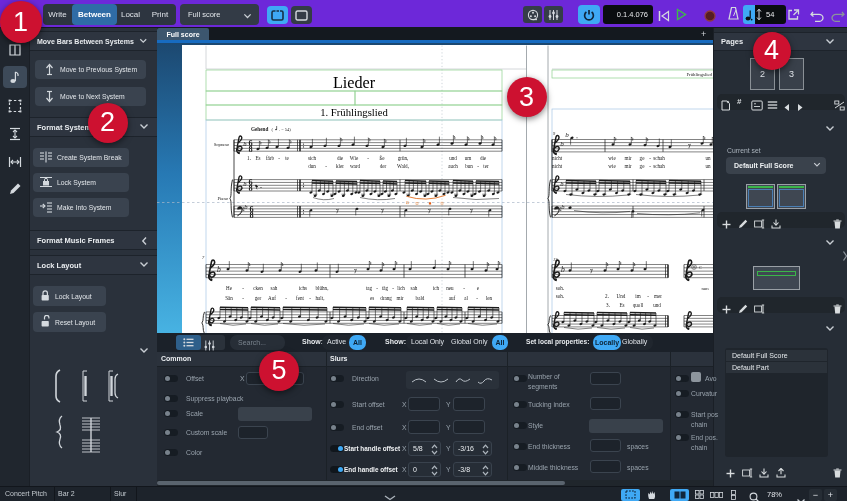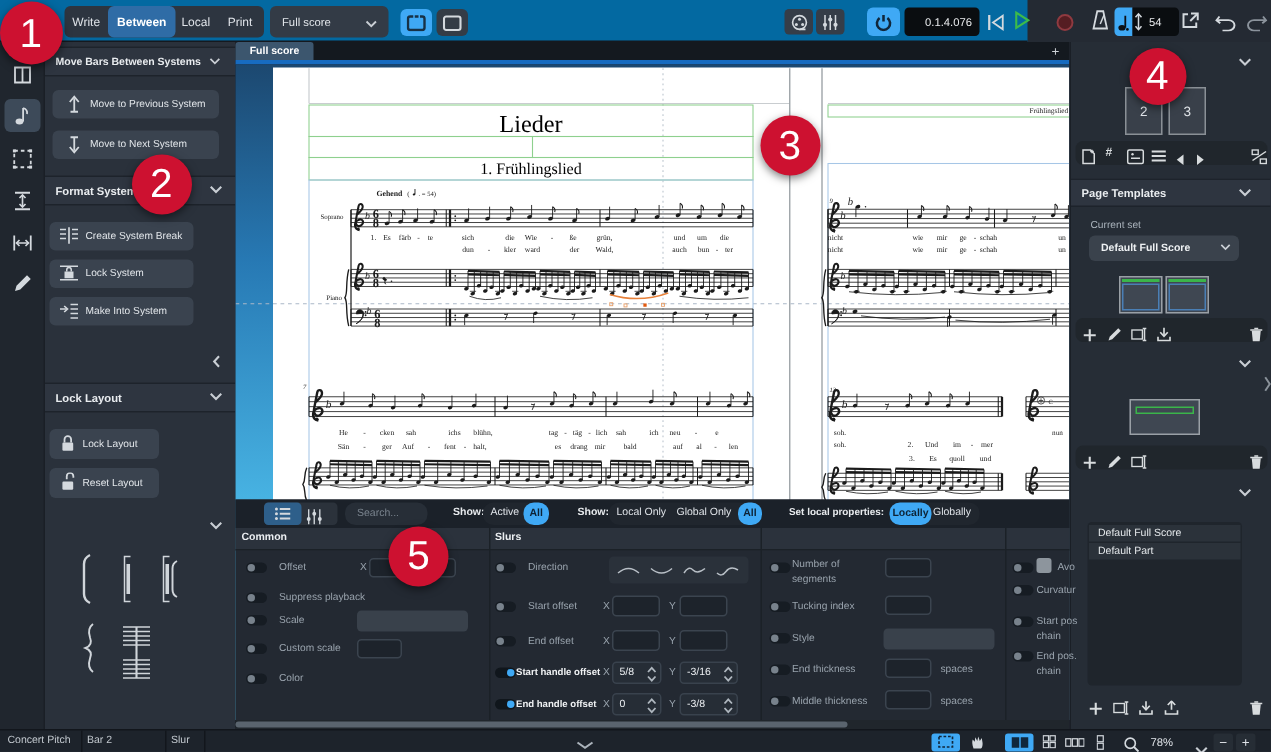--- a/index.html
+++ b/index.html
@@ -5,21 +5,21 @@
 .abs{position:absolute}
 .hdr{position:absolute;left:0;right:0;background:#2e3540;border-top:1px solid #1d232b;border-bottom:1px solid #1d232b;color:#e9ecef;font-size:7.5px;font-weight:bold;display:flex;align-items:center;padding-left:7px}
 .btn{position:absolute;background:#3a434f;border-radius:4px;color:#e2e6ea;font-size:6.8px;display:flex;align-items:center}
 .tgl{position:absolute;width:14px;height:7px;border-radius:3.5px;background:#161c23}
 .tgl i{position:absolute;top:1px;width:5px;height:5px;border-radius:50%;background:#78828c}
 .tgl.on{background:#10161c}.tgl.on i{background:#3fa9f5;right:1px}.tgl i.off{left:1px}
 .plbl{position:absolute;color:#99a3ad;font-size:6.8px;white-space:nowrap}
 .pin{position:absolute;border:1px solid #3b444f;border-radius:3px;background:#1d232b}
 .circ{position:absolute;background:#cd1130;border-radius:50%;color:#fff;display:flex;align-items:center;justify-content:center;font-size:27px;box-shadow:0 2px 6px rgba(0,0,0,.5);z-index:50}
 </style></head><body>
-<div class="abs" style="left:0;top:0;width:685px;height:28px;background:#0369a1;border-bottom:1px solid #15191f">
+<div class="abs" style="left:0;top:0;width:847px;height:28px;background:#6d28d9;border-bottom:1px solid #15191f">
 <div class="abs" style="left:43px;top:4px;width:133px;height:21px;background:#2d3540;border-radius:4px"></div>
 <div class="abs" style="left:72px;top:4px;width:45px;height:21px;background:#2f6ca6;border-radius:4px"></div>
 <div class="abs" style="left:43px;top:4px;width:29px;height:21px;display:flex;align-items:center;justify-content:center;font-size:8px;color:#dfe3e8;font-weight:normal">Write</div>
 <div class="abs" style="left:72px;top:4px;width:45px;height:21px;display:flex;align-items:center;justify-content:center;font-size:8px;color:#fff;font-weight:bold">Between</div>
 <div class="abs" style="left:117px;top:4px;width:27px;height:21px;display:flex;align-items:center;justify-content:center;font-size:8px;color:#dfe3e8;font-weight:normal">Local</div>
 <div class="abs" style="left:144px;top:4px;width:32px;height:21px;display:flex;align-items:center;justify-content:center;font-size:8px;color:#dfe3e8;font-weight:normal">Print</div>
 <div class="abs" style="left:180px;top:4px;width:79px;height:21px;background:#333b46;border-radius:4px;display:flex;align-items:center;padding-left:8px;font-size:7.5px;color:#e2e6ea">Full score</div>
 <svg class="abs" style="left:243px;top:13px" width="9.0" height="6.3" viewBox="0 0 10 7">
       <path d="M1.5,1.5 L5,5 L8.5,1.5" stroke="#c9ced4" stroke-width="1.4" fill="none"></path>
     </svg>
@@ -142,20 +142,21 @@
 </div>
 <div class="abs" style="left:30px;top:28px;width:127px;height:458px;background:#2a313b">
 <div class="hdr" style="top:3px;height:20px;font-size:7px">Move Bars Between Systems</div>
 <svg class="abs" style="left:109px;top:10px" width="8.5" height="5.95" viewBox="0 0 10 7">
       <path d="M1.5,1.5 L5,5 L8.5,1.5" stroke="#c9ced4" stroke-width="1.4" fill="none"></path>
     </svg>
 <div class="hdr" style="top:89px;height:20px">Format Systems</div>
 <svg class="abs" style="left:109px;top:95px" width="10.0" height="7.0" viewBox="0 0 10 7">
       <path d="M1.5,1.5 L5,5 L8.5,1.5" stroke="#c9ced4" stroke-width="1.4" fill="none"></path>
     </svg>
+<div class="hdr" style="top:202px;height:20px">Format Music Frames</div>
 <svg class="abs" style="left:111px;top:208px" width="7" height="10" viewBox="0 0 7 10">
       <path d="M5,1.5 L1.8,5 L5,8.5" stroke="#c9ced4" stroke-width="1.4" fill="none"></path>
     </svg>
 <div class="hdr" style="top:227px;height:20px">Lock Layout</div>
 <svg class="abs" style="left:109px;top:233px" width="10.0" height="7.0" viewBox="0 0 10 7">
       <path d="M1.5,1.5 L5,5 L8.5,1.5" stroke="#c9ced4" stroke-width="1.4" fill="none"></path>
     </svg>
 <svg class="abs" style="left:109px;top:319px" width="10.0" height="7.0" viewBox="0 0 10 7">
       <path d="M1.5,1.5 L5,5 L8.5,1.5" stroke="#c9ced4" stroke-width="1.4" fill="none"></path>
     </svg>
@@ -1209,20 +1210,21 @@
     </div>
 <div class="plbl" style="left:534px;top:78px;color:#99a3ad;font-weight:normal;">Start pos</div>
 <div class="plbl" style="left:534px;top:88px;color:#99a3ad;font-weight:normal;">chain</div>
 <div class="tgl" style="left:518px;top:101px">
       <i class="off"></i>
     </div>
 <div class="plbl" style="left:534px;top:101px;color:#99a3ad;font-weight:normal;">End pos.</div>
 <div class="plbl" style="left:534px;top:111px;color:#99a3ad;font-weight:normal;">chain</div>
 </div>
 <div class="abs" style="left:713px;top:28px;width:134px;height:458px;background:#262d36;border-left:1px solid #1a1f26">
+<div class="hdr" style="top:4px;height:19px">Pages</div>
 <svg class="abs" style="left:111px;top:10px" width="10.0" height="7.0" viewBox="0 0 10 7">
       <path d="M1.5,1.5 L5,5 L8.5,1.5" stroke="#c9ced4" stroke-width="1.4" fill="none"></path>
     </svg>
 <div class="abs" style="left:36px;top:30px;width:25px;height:32px;background:#39404a;border:1px solid #8a9096;color:#dfe3e8;font-size:9px;display:flex;align-items:center;justify-content:center">2</div>
 <div class="abs" style="left:65px;top:30px;width:25px;height:32px;background:#39404a;border:1px solid #8a9096;color:#dfe3e8;font-size:9px;display:flex;align-items:center;justify-content:center">3</div>
 <div class="abs" style="left:3px;top:66px;width:128px;height:16px;background:#20262c;border-radius:5px"></div>
 <div class="abs" style="left:7px;top:69px"><svg width="10" height="11" viewBox="0 0 10 11">
         <path d="M1,1 L6,1 L8.5,3.5 L8.5,10 L1,10 Z" fill="none" stroke="#d8dcde" stroke-width="1"></path>
         <line x1="7" y1="0.8" x2="7" y2="3.2" stroke="#d8dcde" stroke-width="0.9"></line>
         <line x1="5.8" y1="2" x2="8.2" y2="2" stroke="#d8dcde" stroke-width="0.9"></line>
@@ -1242,21 +1244,20 @@
         <path d="M6,1 L1.5,4.5 L6,8 Z" fill="#d8dcde"></path>
       </svg></div>
 <div class="abs" style="left:83px;top:70px"><svg width="7" height="9" viewBox="0 0 7 9">
         <path d="M1,1 L5.5,4.5 L1,8 Z" fill="#d8dcde"></path>
       </svg></div>
 <div class="abs" style="left:120px;top:69px"><svg width="11" height="11" viewBox="0 0 11 11">
         <path d="M1,8 L10,2" stroke="#d8dcde" stroke-width="1"></path>
         <rect x="0.8" y="1" width="4" height="3" fill="none" stroke="#d8dcde" stroke-width="0.9"></rect>
         <rect x="6.2" y="7" width="4" height="3" fill="none" stroke="#d8dcde" stroke-width="0.9"></rect>
       </svg></div>
-<div class="hdr" style="top:91px;height:19px">Page Templates</div>
 <svg class="abs" style="left:111px;top:97px" width="10.0" height="7.0" viewBox="0 0 10 7">
       <path d="M1.5,1.5 L5,5 L8.5,1.5" stroke="#c9ced4" stroke-width="1.4" fill="none"></path>
     </svg>
 <div class="abs" style="left:13px;top:119px;color:#aab3bc;font-size:6.8px">Current set</div>
 <div class="abs" style="left:12px;top:129px;width:100px;height:17px;background:#3a424c;border-radius:4px;color:#eef1f3;font-size:7px;font-weight:bold;display:flex;align-items:center;padding-left:8px">Default Full Score</div>
 <svg class="abs" style="left:99px;top:134px" width="8.0" height="5.6000000000000005" viewBox="0 0 10 7">
       <path d="M1.5,1.5 L5,5 L8.5,1.5" stroke="#c9ced4" stroke-width="1.4" fill="none"></path>
     </svg>
 <div class="abs" style="left:32px;top:156px;width:29px;height:25px;background:#3f4752;border:1px solid #9aa0a6"></div>
 <div class="abs" style="left:63px;top:156px;width:29px;height:25px;background:#3f4752;border:1px solid #9aa0a6"></div>

